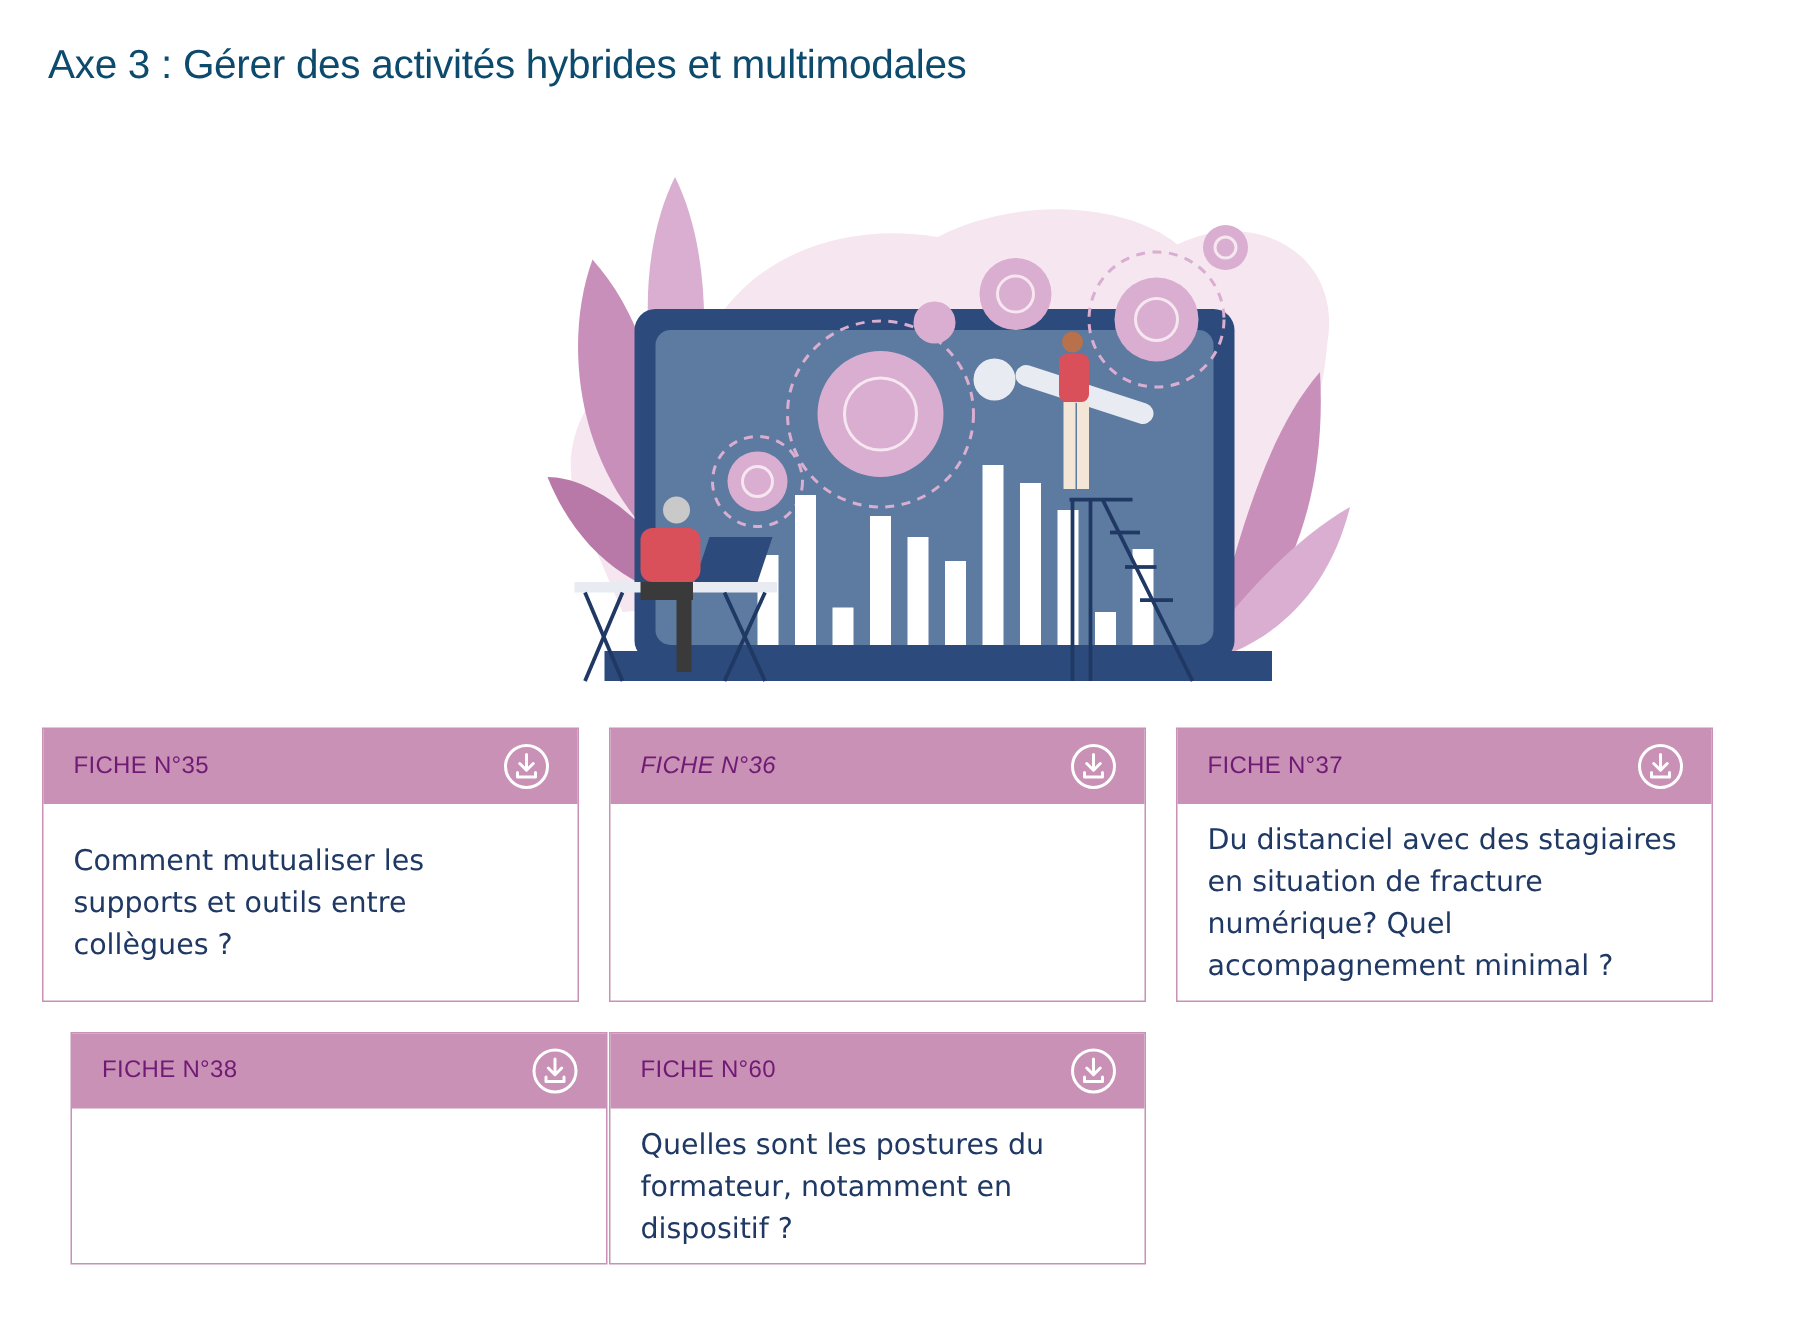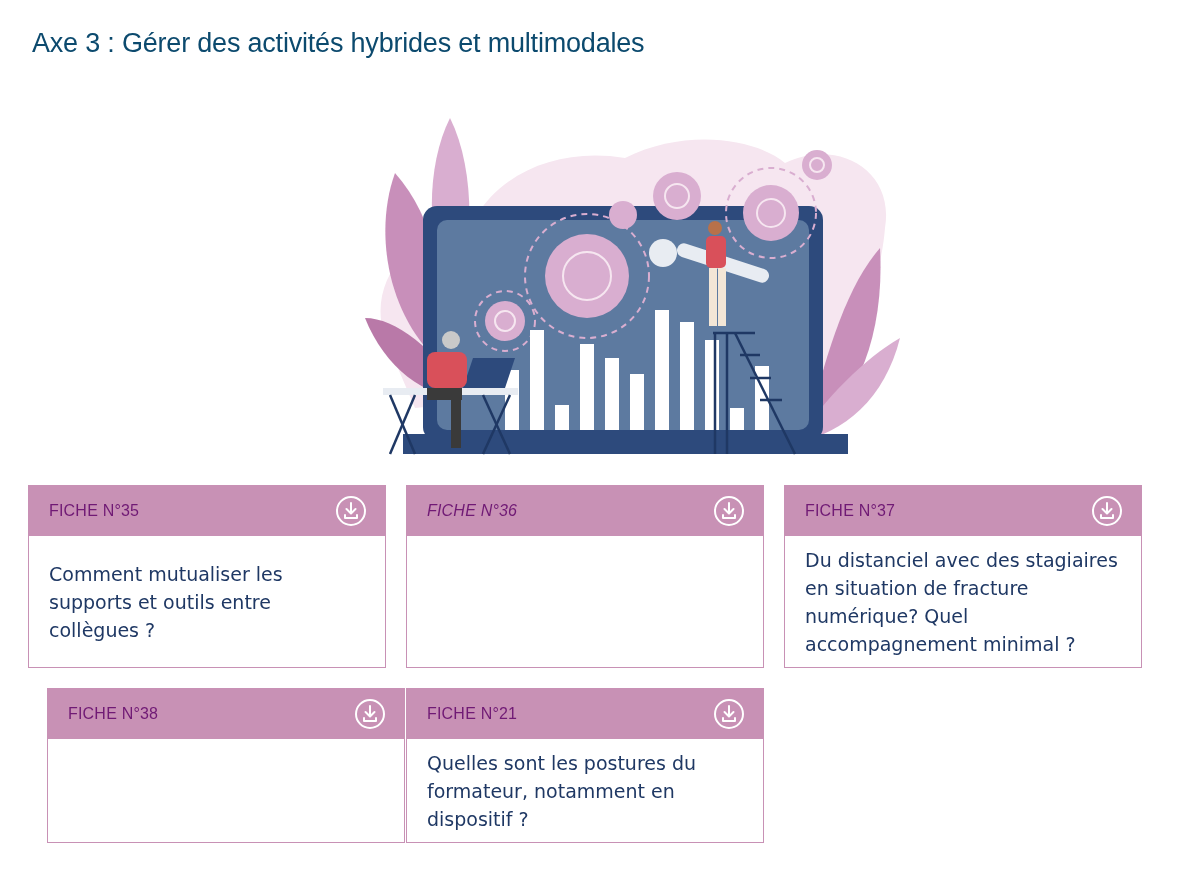--- a/index.html
+++ b/index.html
@@ -160,21 +160,21 @@
     <span class="card-num">FICHE N°38</span>
     <svg class="dl-icon" viewBox="0 0 32 32">
         <circle cx="16" cy="16" r="14" fill="none" stroke="#fff" stroke-width="2"></circle>
         <path d="M16 8 V18 M11.5 14 L16 18.5 L20.5 14 M10 20 V23 H22 V20" fill="none" stroke="#fff" stroke-width="2" stroke-linecap="round" stroke-linejoin="round"></path>
       </svg>
   </div>
 </div>
 
 <div class="card" style="left:406px; top:688px; height:155px;">
   <div class="card-header">
-    <span class="card-num">FICHE N°21</span>
+    <span class="card-num">FICHE N°60</span>
     <svg class="dl-icon" viewBox="0 0 32 32">
         <circle cx="16" cy="16" r="14" fill="none" stroke="#fff" stroke-width="2"></circle>
         <path d="M16 8 V18 M11.5 14 L16 18.5 L20.5 14 M10 20 V23 H22 V20" fill="none" stroke="#fff" stroke-width="2" stroke-linecap="round" stroke-linejoin="round"></path>
       </svg>
   </div>
   <div class="card-body" style="height:103px;">
     <span>Quelles sont les postures du formateur, notamment en dispositif ?</span>
   </div>
 </div>
 

